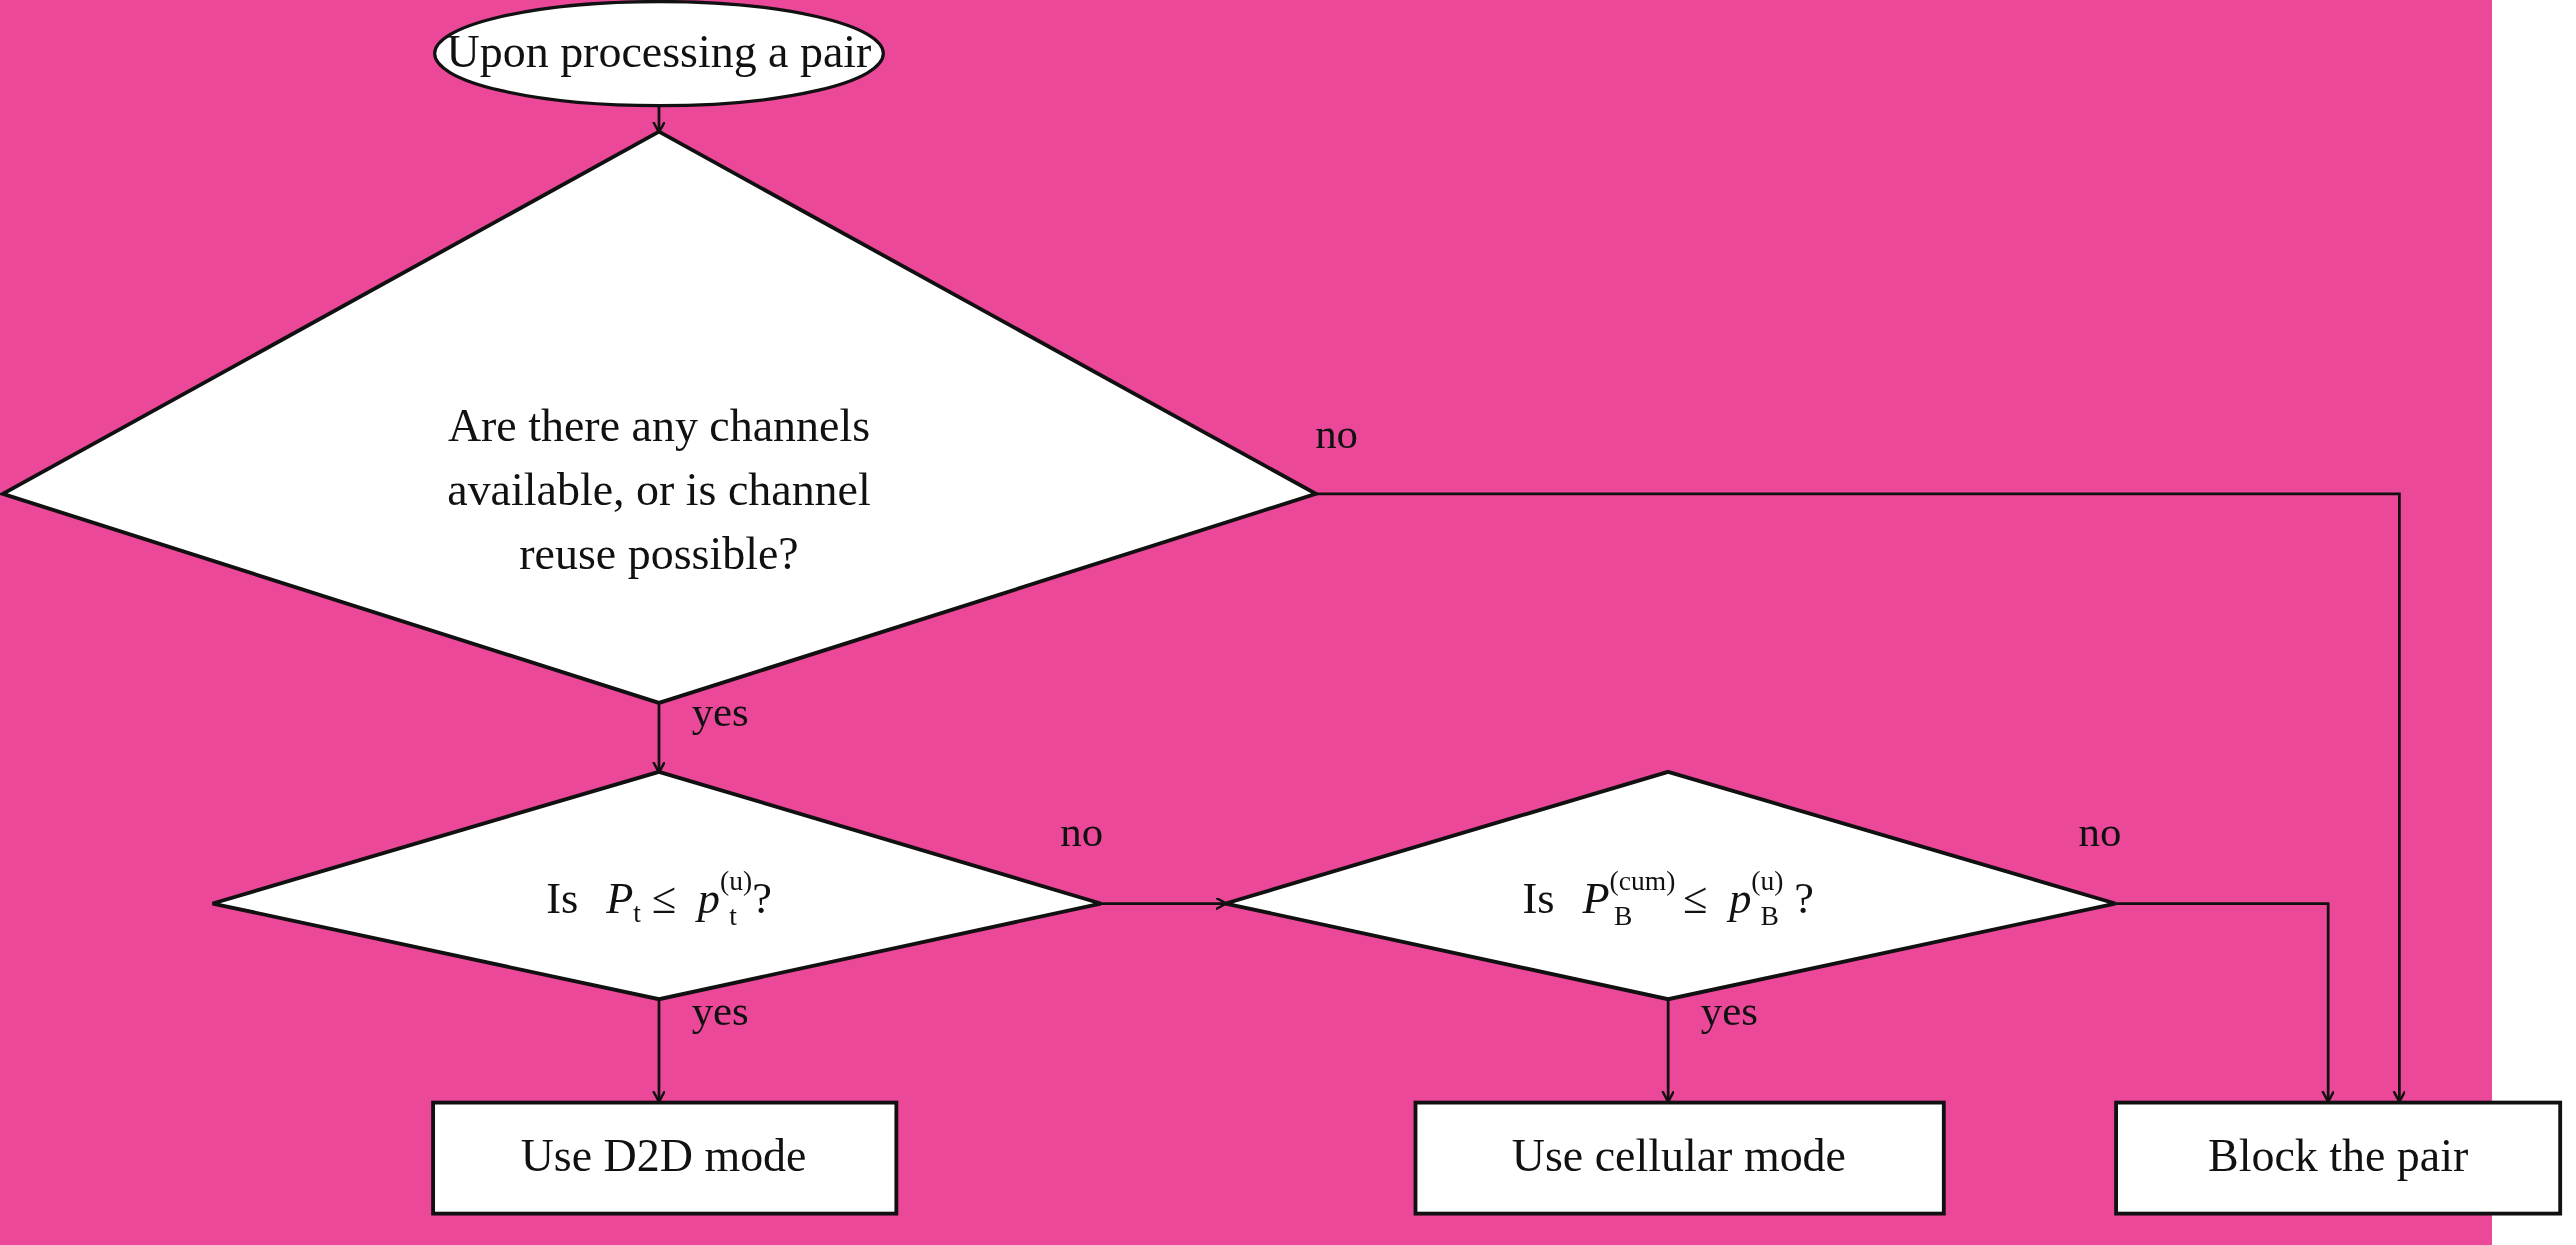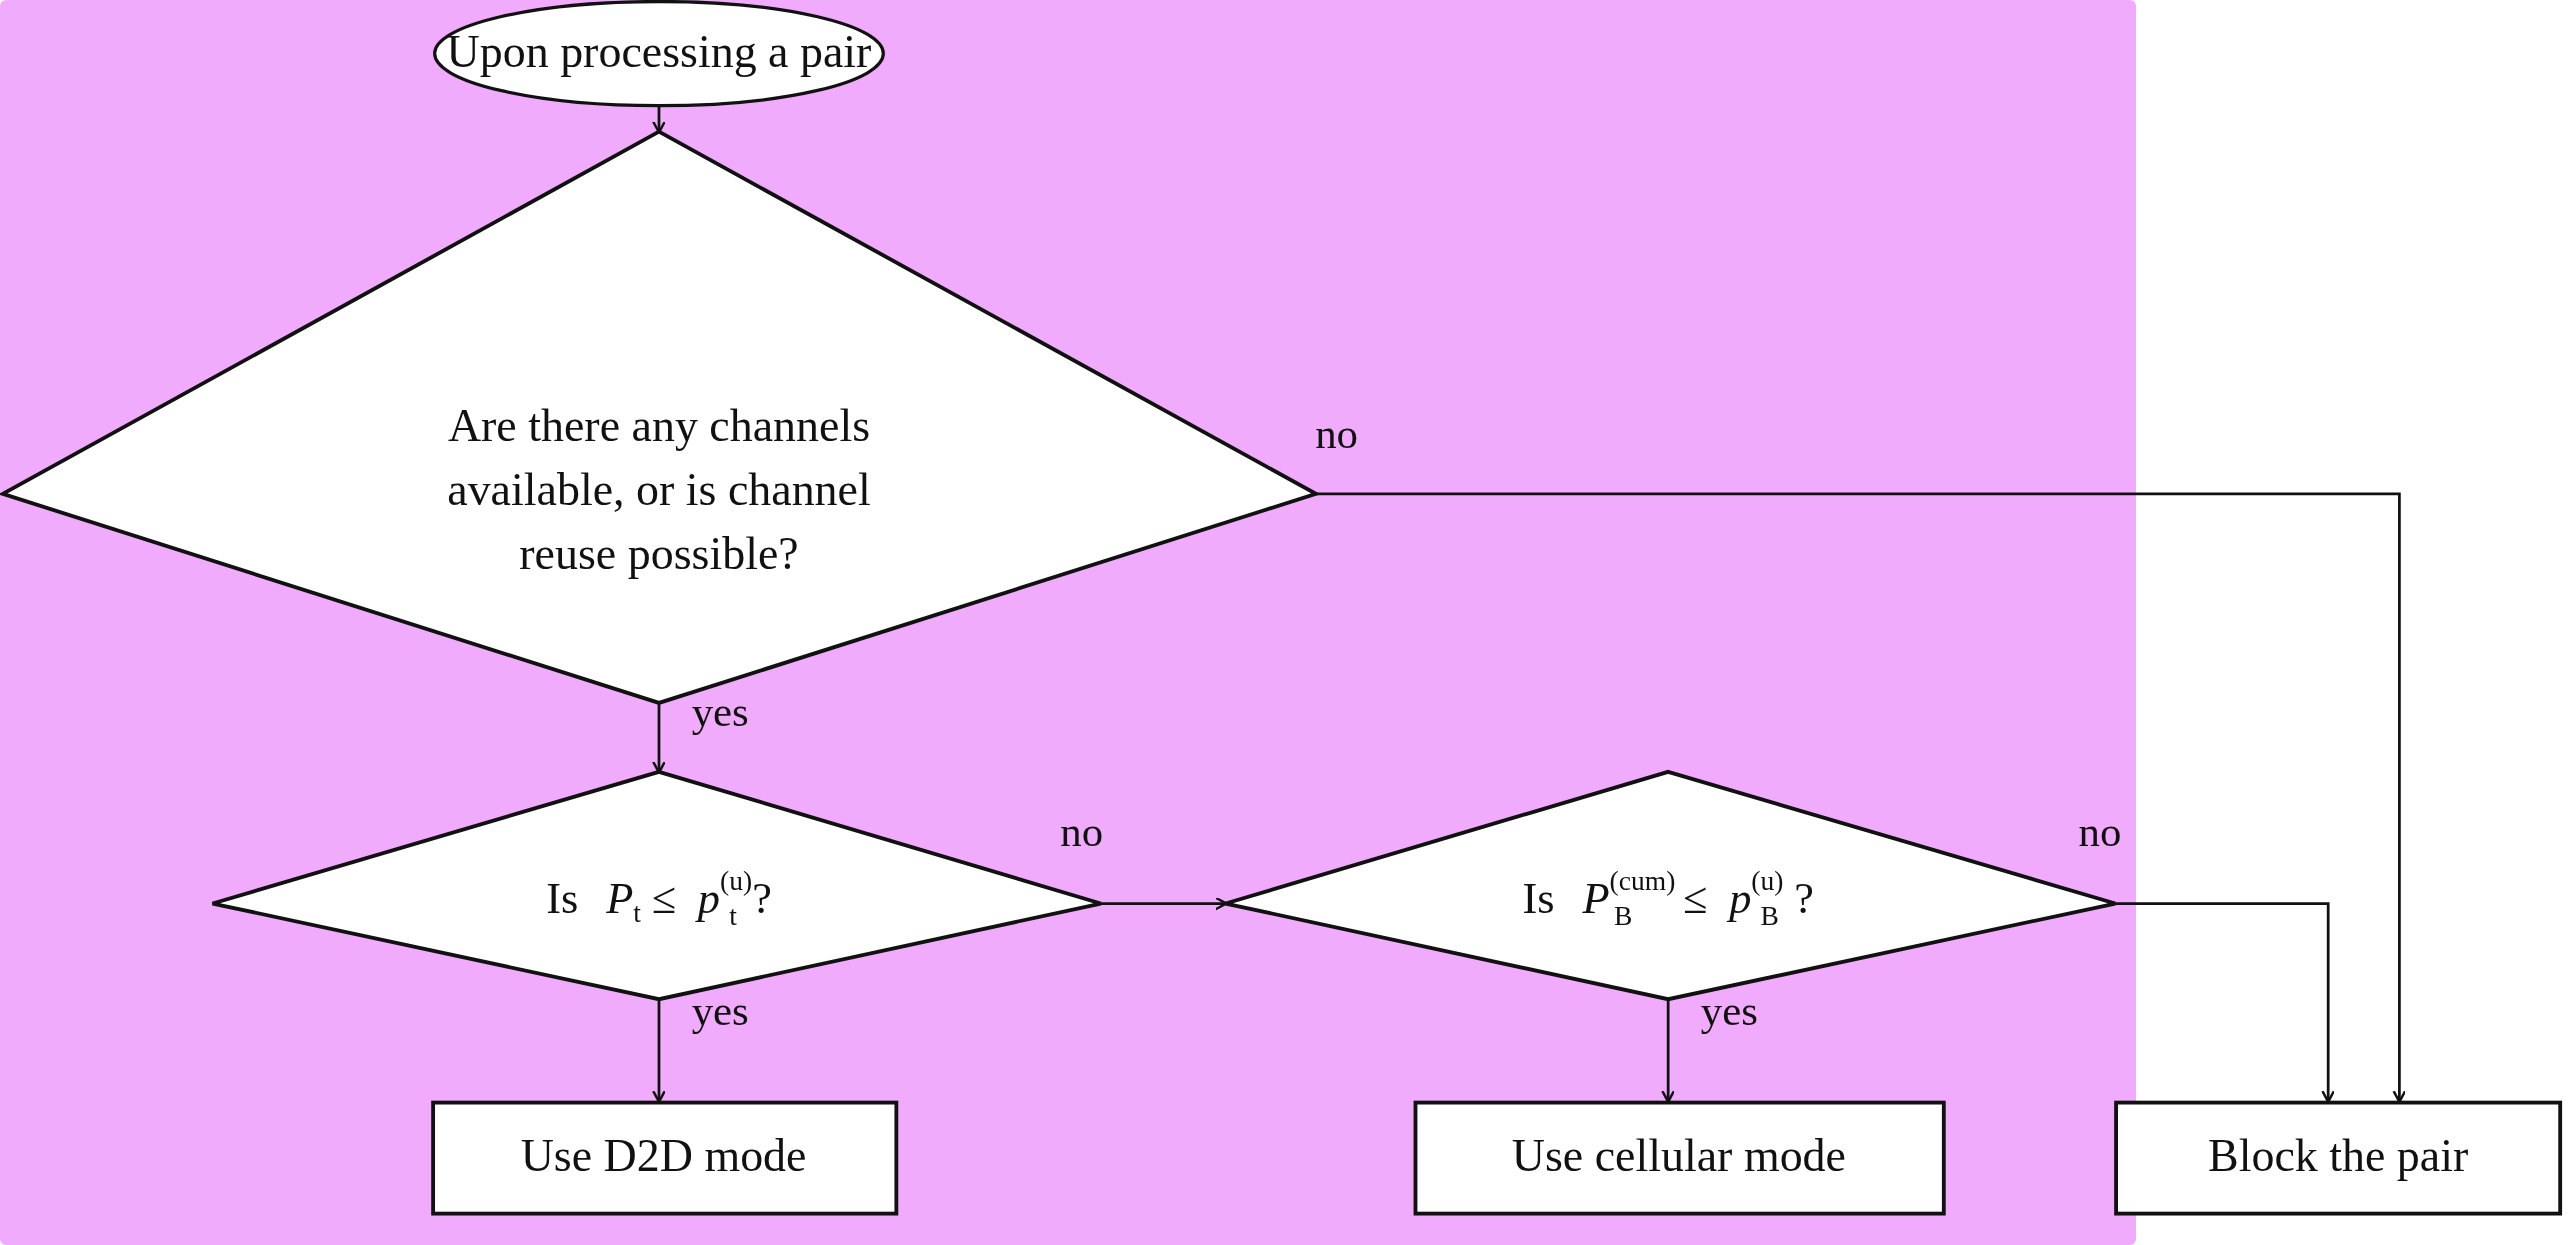--- a/index.html
+++ b/index.html
@@ -8,24 +8,23 @@
     background: #ffffff;
   }
   body {
     width: 2576px;
     height: 1245px;
     font-family: "Liberation Serif", "DejaVu Serif", serif;
     overflow: hidden;
   }
   #flow-root {
     position: relative;
-    width: 2136px;
+    width: 2492px;
     height: 1245px;
-    background: #f0abfc;
-    border-radius: 6px;
+    background: #ec4899;
   }
   svg#flow-svg {
     position: absolute;
     left: 0;
     top: 0;
     width: 2576px;
     height: 1245px;
     display: block;
   }
   .shape-outline {

